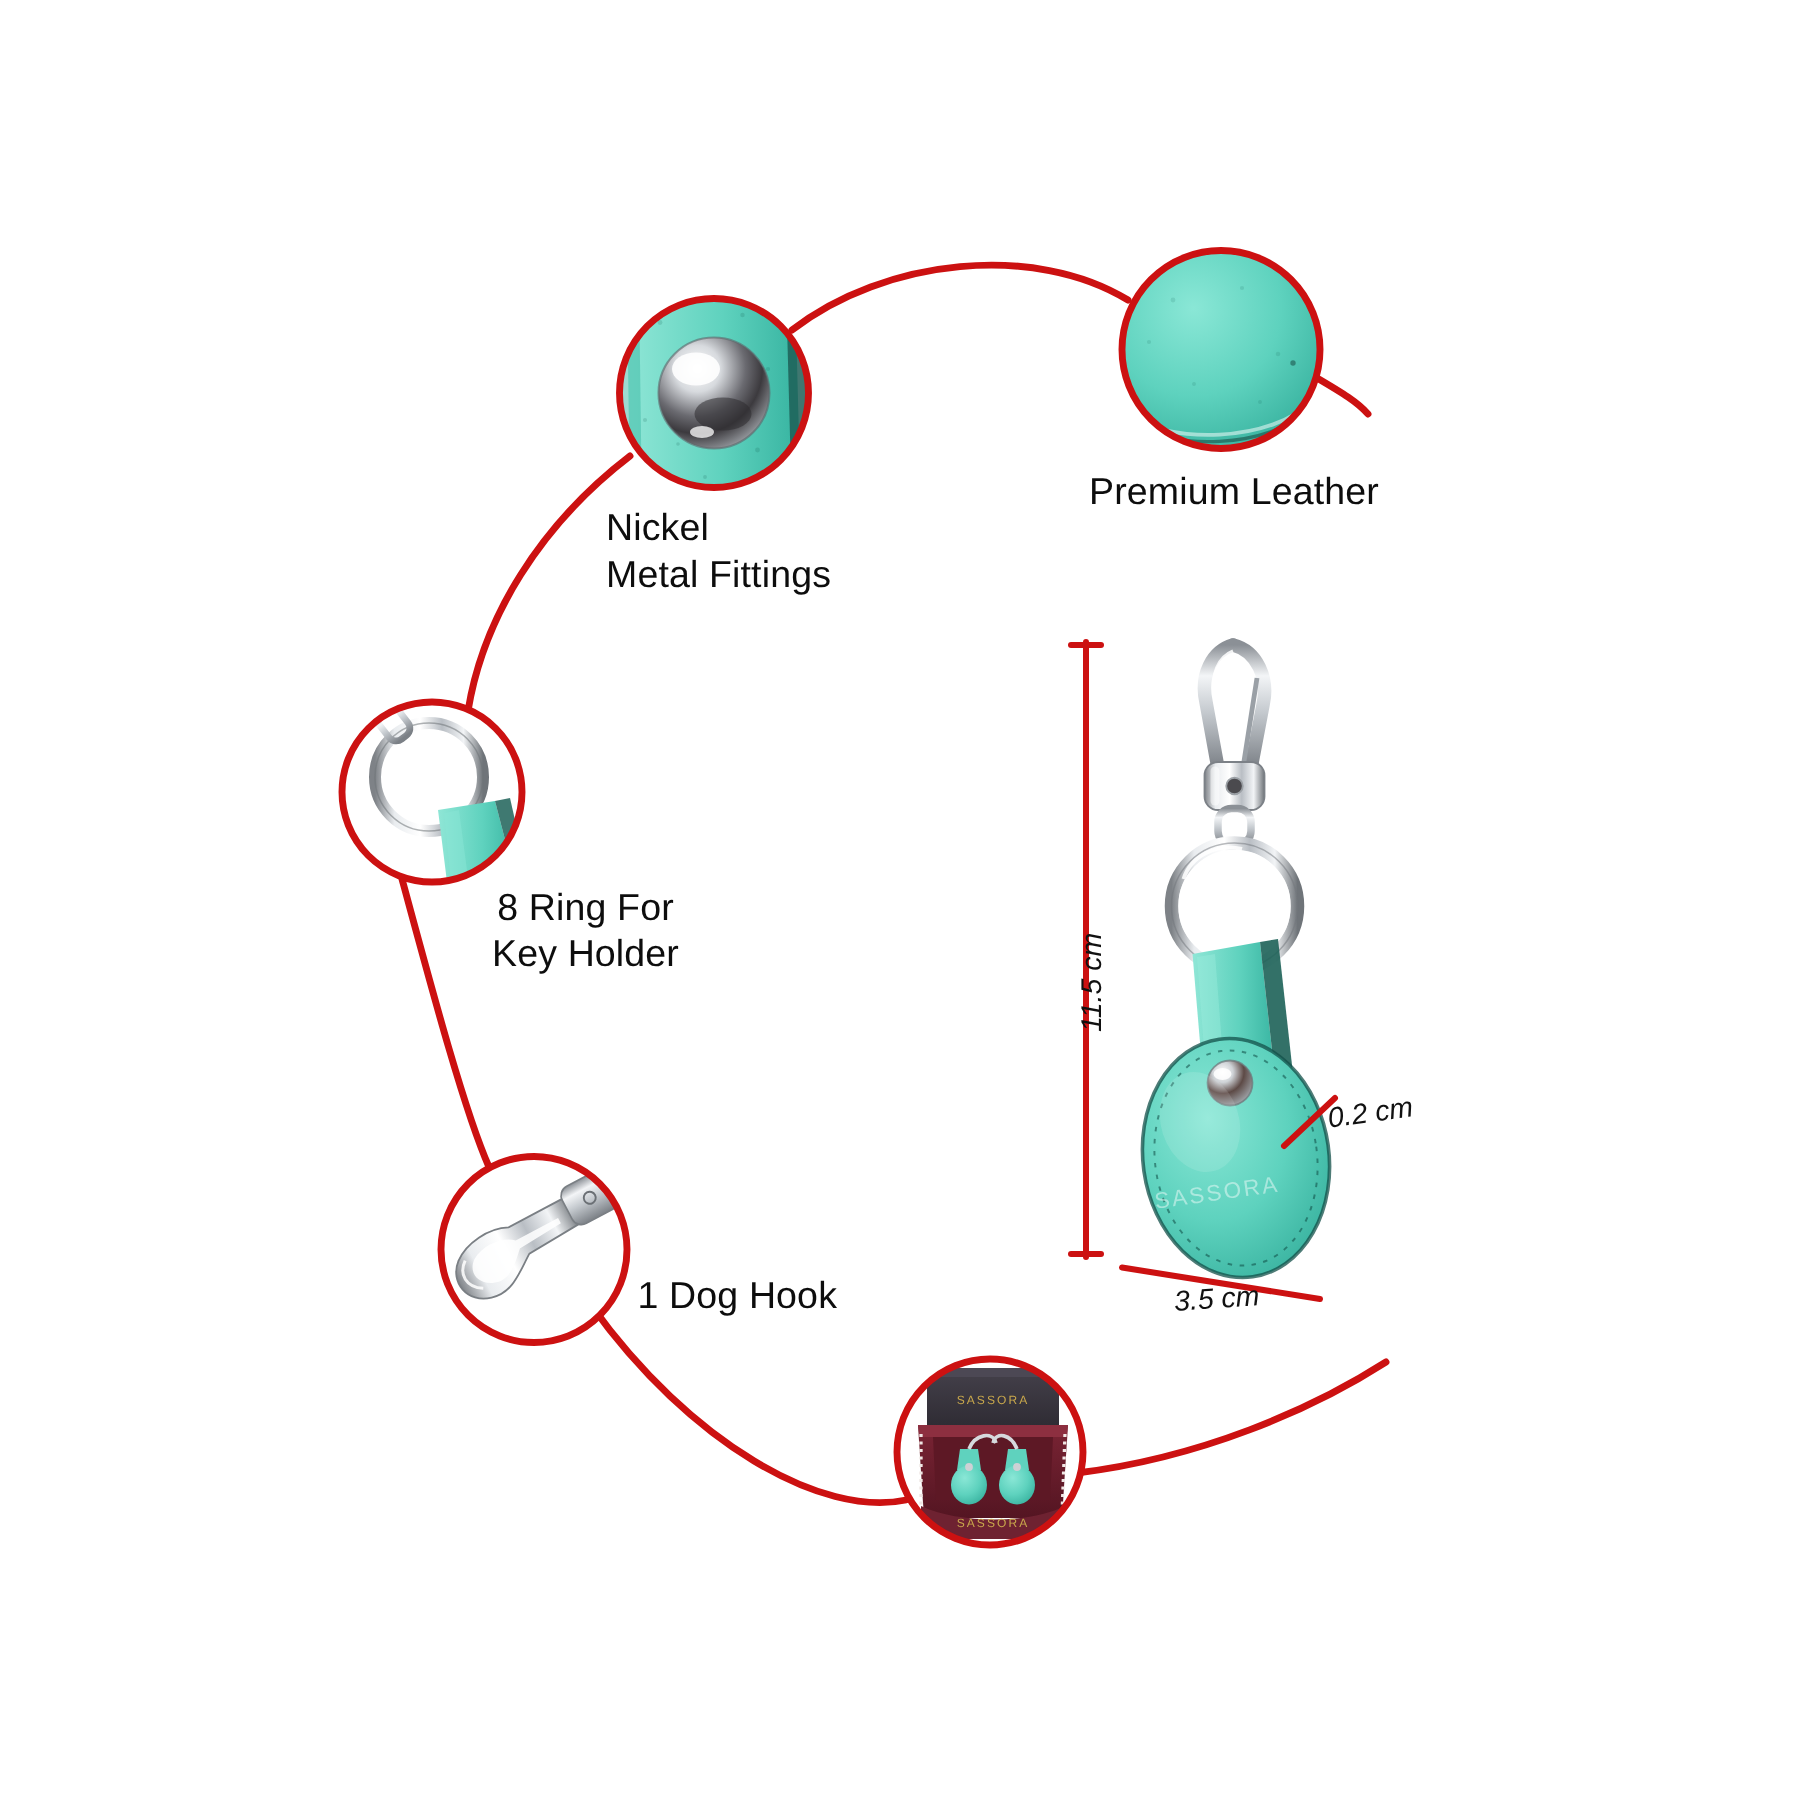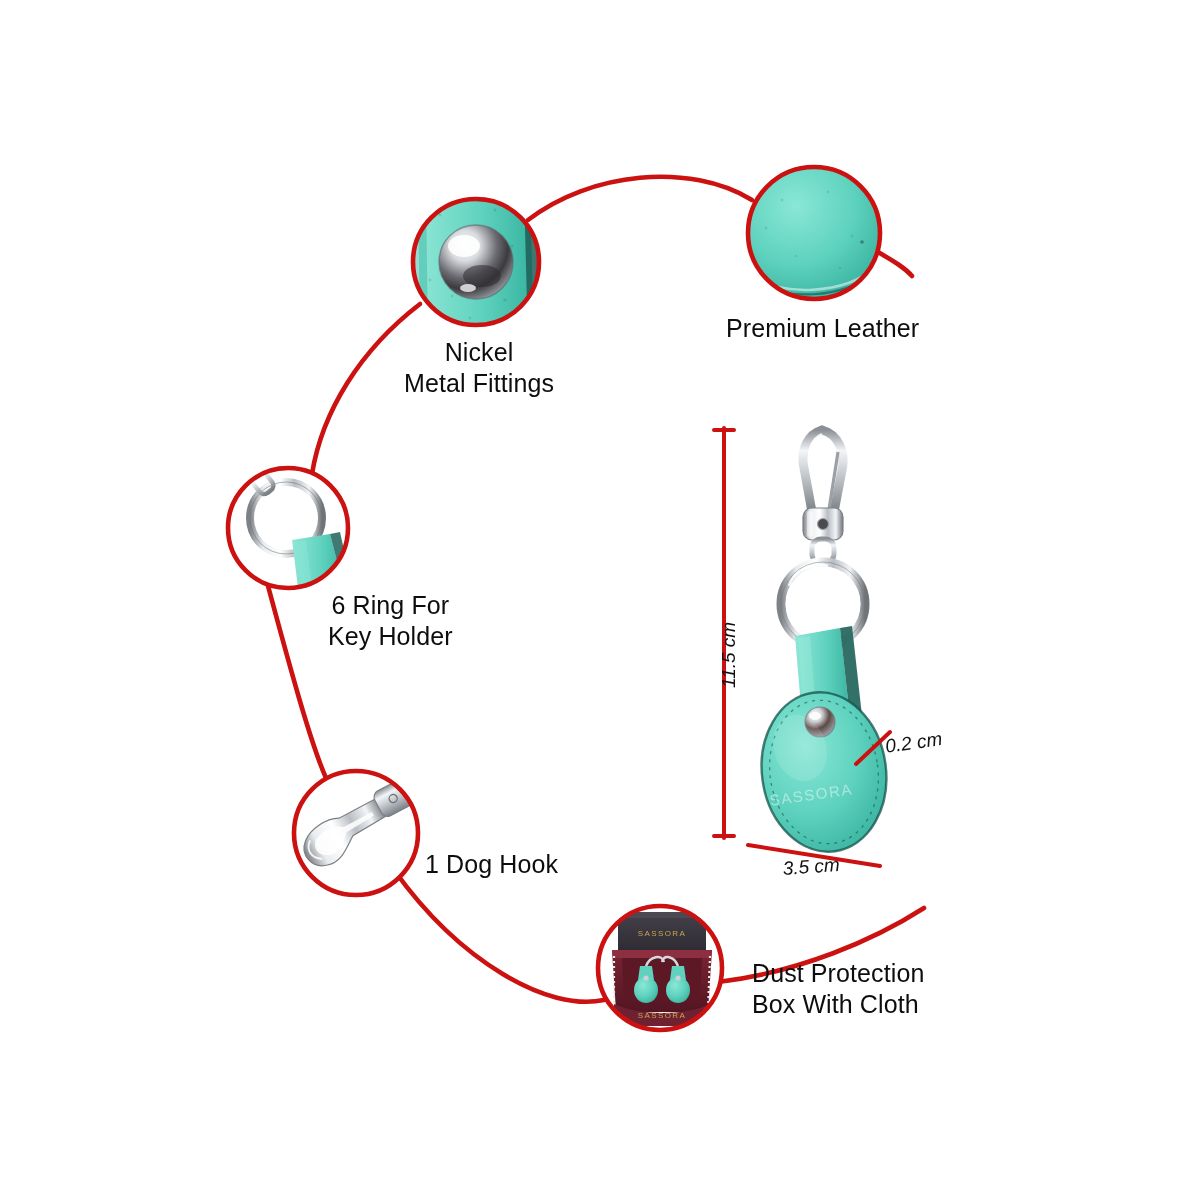--- a/index.html
+++ b/index.html
@@ -326,32 +326,30 @@
       <path d="M 724 428 L 724 838"></path>
       <path d="M 714 430 L 734 430"></path>
       <path d="M 714 836 L 734 836"></path>
 
       <path d="M 748 845 L 880 866"></path>
 
       <path d="M 856 764 L 890 732"></path>
     </g>
   </svg>
 
-  <div class="label" style="left:404px; top:337px; text-align:center;">Nickel
+  <div class="label" style="left:404px; top:337px; ">Nickel
 Metal Fittings</div>
 
   <div class="label" style="left:726px; top:313px;">Premium Leather</div>
 
-  <div class="label" style="left:328px; top:590px; text-align:center;">6 Ring For
+  <div class="label" style="left:328px; top:590px; text-align:center;">8 Ring For
 Key Holder</div>
 
   <div class="label" style="left:425px; top:838px;margin-top:11px;">1 Dog Hook</div>
 
-  <div class="label" style="left:752px; top:958px;">Dust Protection
-Box With Cloth</div>
 
   <div class="dim-label" id="dim-height-label" style="left:718px; top:688px;">11.5 cm</div>
 
   <div class="dim-label" id="dim-width-label" style="left:782px; top:858px;">3.5 cm</div>
 
   <div class="dim-label" id="dim-thickness-label" style="left:884px; top:736px;">0.2 cm</div>
 
 </div>
 
 </body></html>

